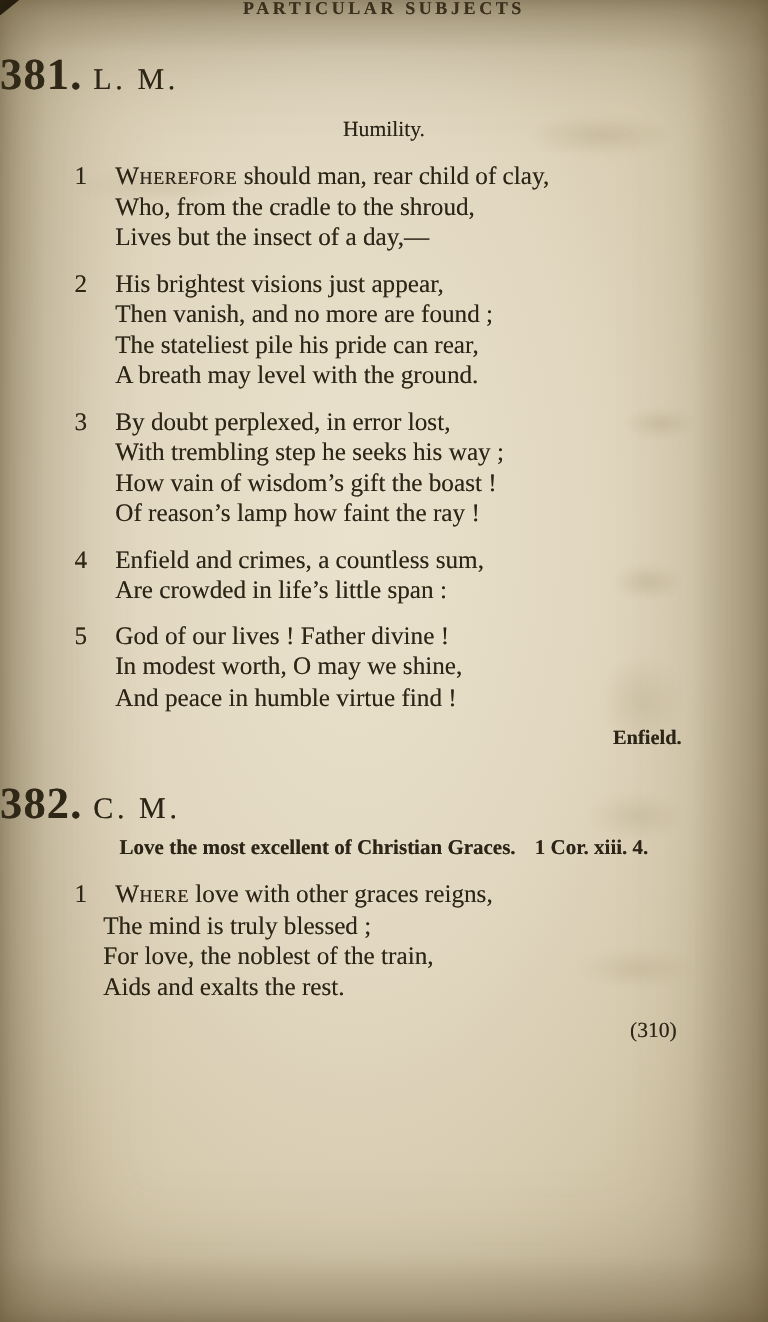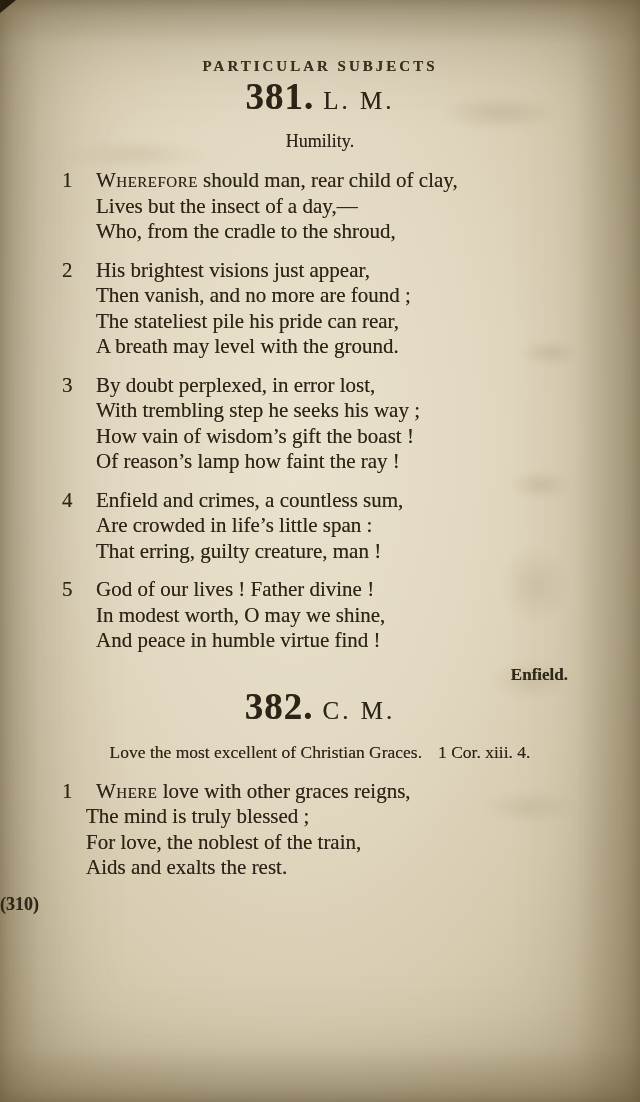--- a/index.html
+++ b/index.html
@@ -25,47 +25,46 @@
   }
   .corner-notch {
     position: absolute; left: 0; top: 0;
     width: 16px; height: 13px;
     background: #16110a;
     clip-path: polygon(0 0, 100% 0, 0 100%);
   }
   .smudge { position: absolute; filter: blur(3px); pointer-events: none; }
 
   .running-head {
-    padding-top: 58px;
     text-align: center;
     font-size: 15px;
     font-weight: bold;
     letter-spacing: 3px;
     color: #3a3020;
   }
-  .hymn-head { text-align: center; height: 44px; line-height: 44px; }
+  .hymn-head { text-align: left; margin-top: 24px; height: 44px; line-height: 44px; }
   .hymn-number { font-size: 37px; font-weight: bold; letter-spacing: 1px; }
   .hymn-meter { font-size: 25px; letter-spacing: 3px; margin-left: 9px; }
   .hymn-sub { text-align: center; font-size: 18px; margin-top: 12px; }
 
   .verses { margin: 16px 34px 0 62px; font-size: 21px; }
   .verse { position: relative; padding-left: 34px; margin-bottom: 13px; line-height: 25.5px; }
   .vnum { position: absolute; left: 0; }
   .vline { white-space: nowrap; }
   .lead { font-variant: small-caps; letter-spacing: 0.5px; }
   .cm .indent { margin-left: 34px; }
   .cm .vline { margin-left: -10px; }
   .cm .vline:first-of-type { margin-left: 0; }
 
   .attribution { text-align: right; padding-right: 72px; font-size: 17px; font-weight: bold; margin-top: -2px; }
 
-  .hymn2-sub { text-align: center; font-weight: normal; font-size: 17.5px; margin-top: 13px; }
+  .hymn2-sub { text-align: center; font-weight: bold; font-size: 17.5px; margin-top: 3px; }
   .hymn2-sub .ref { margin-left: 16px; }
 
-  .page-num { padding-right: 116px; font-weight: bold; font-size: 18px; margin-top: 12px; }
+  .page-num { text-align: right; padding-right: 76px; font-weight: normal; font-size: 18px; margin-top: 12px; }
 </style>
 </head>
 <body>
 
 <div class="page">
 
   <div class="corner-notch"></div>
 
   <div class="smudge" style="left:440px; top:96px; width:120px; height:34px; opacity:.5; background:radial-gradient(ellipse, rgba(128,108,66,.38), rgba(128,108,66,0) 70%);"></div>
   <div class="smudge" style="left:60px; top:140px; width:150px; height:30px; opacity:.4; background:radial-gradient(ellipse, rgba(128,108,66,.32), rgba(128,108,66,0) 70%);"></div>
@@ -80,22 +79,22 @@
   <div class="hymn-head">
     <span class="hymn-number">381.</span><span class="hymn-meter">L. M.</span>
   </div>
   <div class="hymn-sub">Humility.</div>
 
   <div class="verses">
 
     <div class="verse">
       <span class="vnum">1</span>
       <div class="vline"><span class="lead">Wherefore</span><span> should man, rear child of clay,</span></div>
+      <div class="vline">Who, from the cradle to the shroud,</div>
       <div class="vline">Lives but the insect of a day,—</div>
-      <div class="vline">Who, from the cradle to the shroud,</div>
     </div>
 
     <div class="verse">
       <span class="vnum">2</span>
       <div class="vline">His brightest visions just appear,</div>
       <div class="vline">Then vanish, and no more are found ;</div>
       <div class="vline">The stateliest pile his pride can rear,</div>
       <div class="vline">A breath may level with the ground.</div>
     </div>
 
@@ -104,21 +103,20 @@
       <div class="vline">By doubt perplexed, in error lost,</div>
       <div class="vline">With trembling step he seeks his way ;</div>
       <div class="vline">How vain of wisdom’s gift the boast !</div>
       <div class="vline">Of reason’s lamp how faint the ray !</div>
     </div>
 
     <div class="verse">
       <span class="vnum">4</span>
       <div class="vline">Enfield and crimes, a countless sum,</div>
       <div class="vline">Are crowded in life’s little span :</div>
-      <div class="vline">That erring, guilty creature, man !</div>
     </div>
 
     <div class="verse">
       <span class="vnum">5</span>
       <div class="vline">God of our lives ! Father divine !</div>
       <div class="vline">In modest worth, O may we shine,</div>
       <div class="vline">And peace in humble virtue find !</div>
     </div>
 
   </div>

